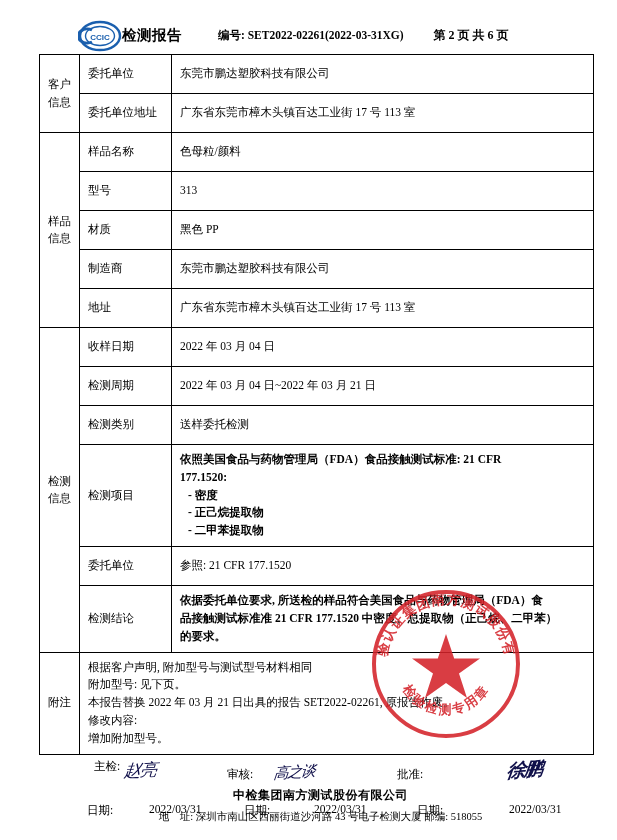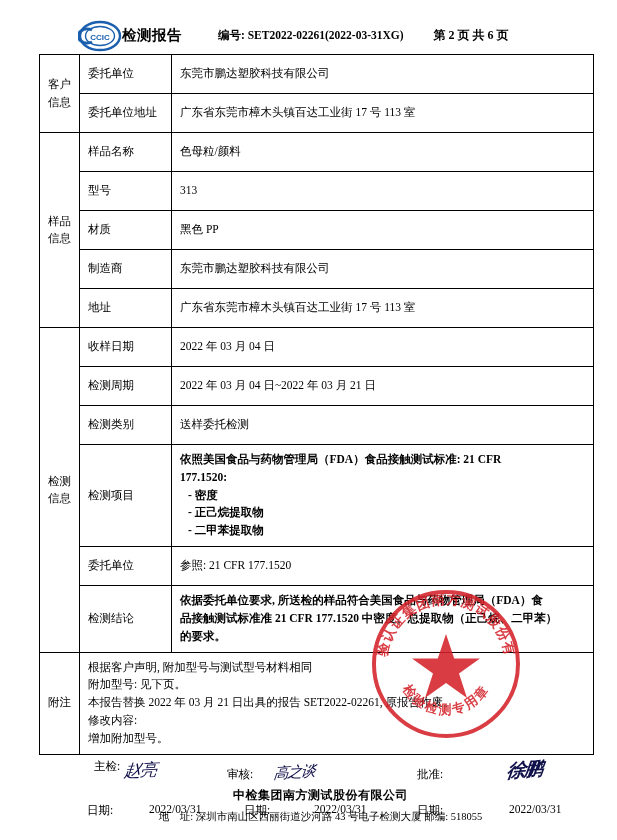--- a/index.html
+++ b/index.html
@@ -325,21 +325,21 @@
   </table>
 
   <div class="sig-wrap">
     <div class="sig-row">
       <div class="sig-cell" style="position:absolute; left:55px; top:4px;">
         <span>主检:</span>
       </div>
       <div class="sig-cell" style="position:absolute; left:188px; top:12px;">
         <span>审核:</span>
       </div>
-      <div class="sig-cell" style="position:absolute; left:378px; top:12px;">
+      <div class="sig-cell" style="position:absolute; left:358px; top:12px;">
         <span>批准:</span>
       </div>
 
       <div class="sig-a">
         <span class="hand">赵亮</span>
       </div>
       <div class="sig-b">
         <span class="hand2">高之谈</span>
       </div>
       <div class="sig-c">

